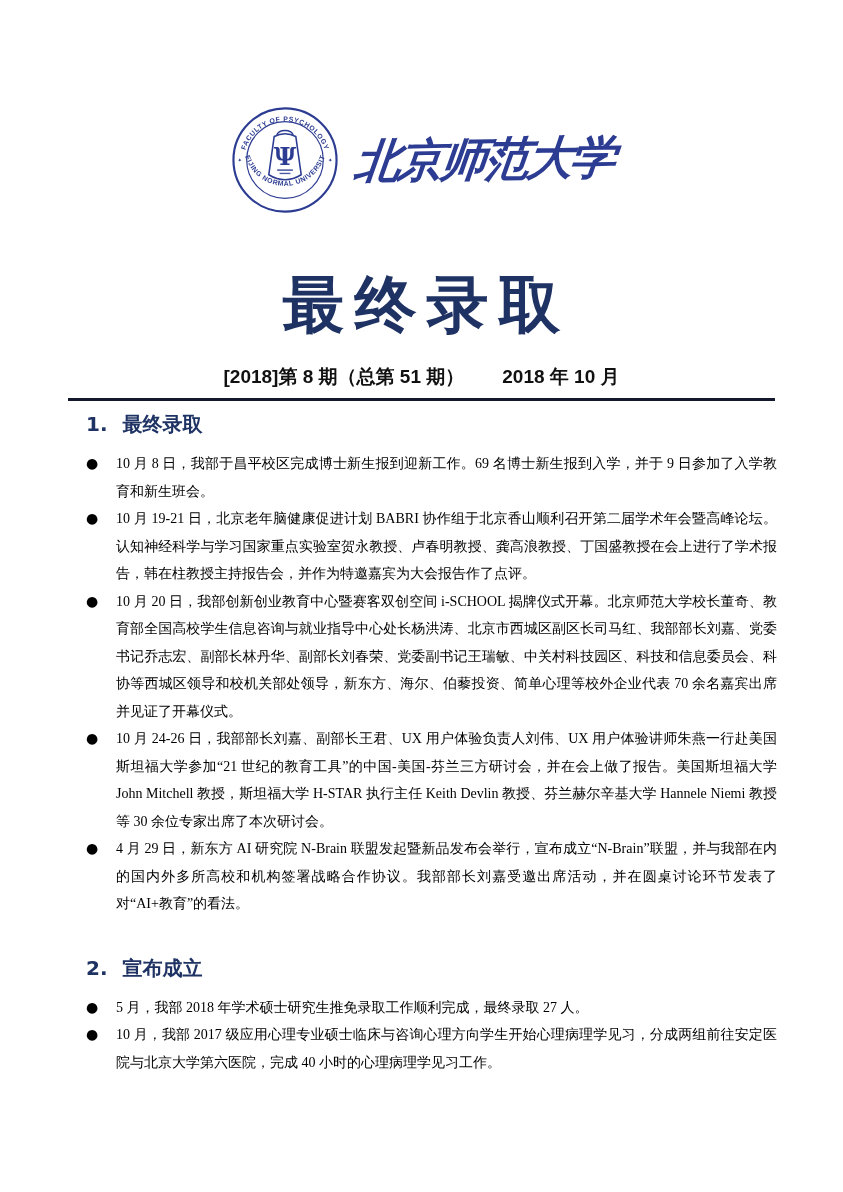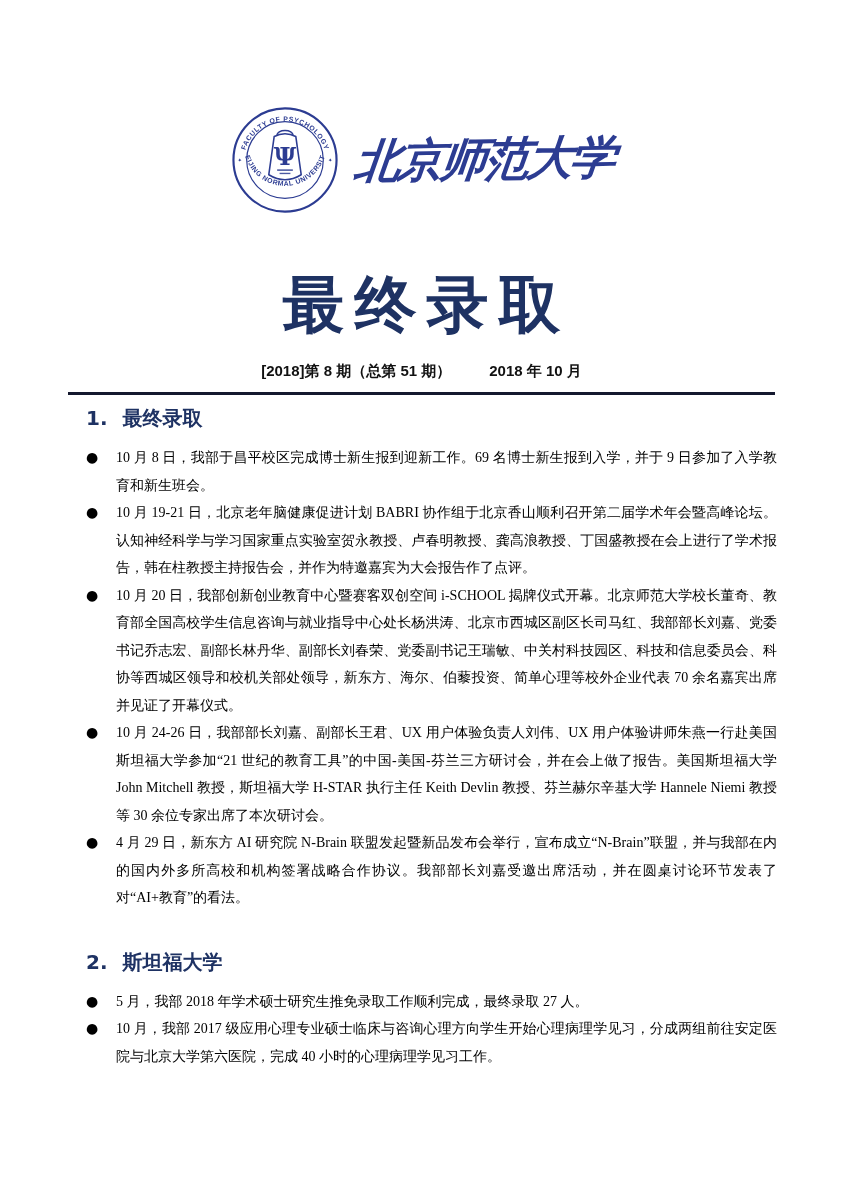--- a/index.html
+++ b/index.html
@@ -28,23 +28,23 @@
     font-family:"DejaVu Sans","Liberation Sans",sans-serif;font-weight:900;
     font-size:48px;color:#2c3c92;letter-spacing:1px;white-space:nowrap;
   }
   
   .doc-title{
     margin-top:50px;text-align:center;
     font-size:62px;line-height:78px;font-weight:bold;color:#1e3263;
     letter-spacing:10px;text-indent:10px;
   }
   .issue-line{
-    margin-top:14px;display:flex;justify-content:center;gap:38px;
+    margin-top:20px;display:flex;justify-content:center;gap:38px;
     font-family:"Liberation Sans","DejaVu Sans",sans-serif;
-    font-size:15px;line-height:26px;font-weight:bold;color:#111;text-align:right;
+    font-size:19px;line-height:26px;font-weight:bold;color:#111;text-align:right;
   }
   .rule{
     margin:8px 68px 0 68px;height:0;
     border-top:3.5px solid #14182e;
   }
   
   .content{margin:0 66px;}
   .sec-head{
     display:flex;gap:15px;padding-left:20px;
     font-family:"DejaVu Sans","Liberation Sans",sans-serif;
@@ -124,21 +124,21 @@
         <p class="btext">10 月 24-26 日，我部部长刘嘉、副部长王君、UX 用户体验负责人刘伟、UX 用户体验讲师朱燕一行赴美国斯坦福大学参加“21 世纪的教育工具”的中国-美国-芬兰三方研讨会，并在会上做了报告。美国斯坦福大学 John Mitchell 教授，斯坦福大学 H-STAR 执行主任 Keith Devlin 教授、芬兰赫尔辛基大学 Hannele Niemi 教授等 30 余位专家出席了本次研讨会。</p>
       </div>
       <div class="bullet">
         <span class="dot">●</span>
         <p class="btext">4 月 29 日，新东方 AI 研究院 N-Brain 联盟发起暨新品发布会举行，宣布成立“N-Brain”联盟，并与我部在内的国内外多所高校和机构签署战略合作协议。我部部长刘嘉受邀出席活动，并在圆桌讨论环节发表了对“AI+教育”的看法。</p>
       </div>
     </div>
 
     <div class="sec-head second">
       <span>2.</span>
-      <span>斯坦福大学</span>
+      <span>宣布成立</span>
     </div>
     <div class="bullets">
       <div class="bullet">
         <span class="dot">●</span>
         <p class="btext">5 月，我部 2018 年学术硕士研究生推免录取工作顺利完成，最终录取 27 人。</p>
       </div>
       <div class="bullet">
         <span class="dot">●</span>
         <p class="btext">10 月，我部 2017 级应用心理专业硕士临床与咨询心理方向学生开始心理病理学见习，分成两组前往安定医院与北京大学第六医院，完成 40 小时的心理病理学见习工作。</p>
       </div>

